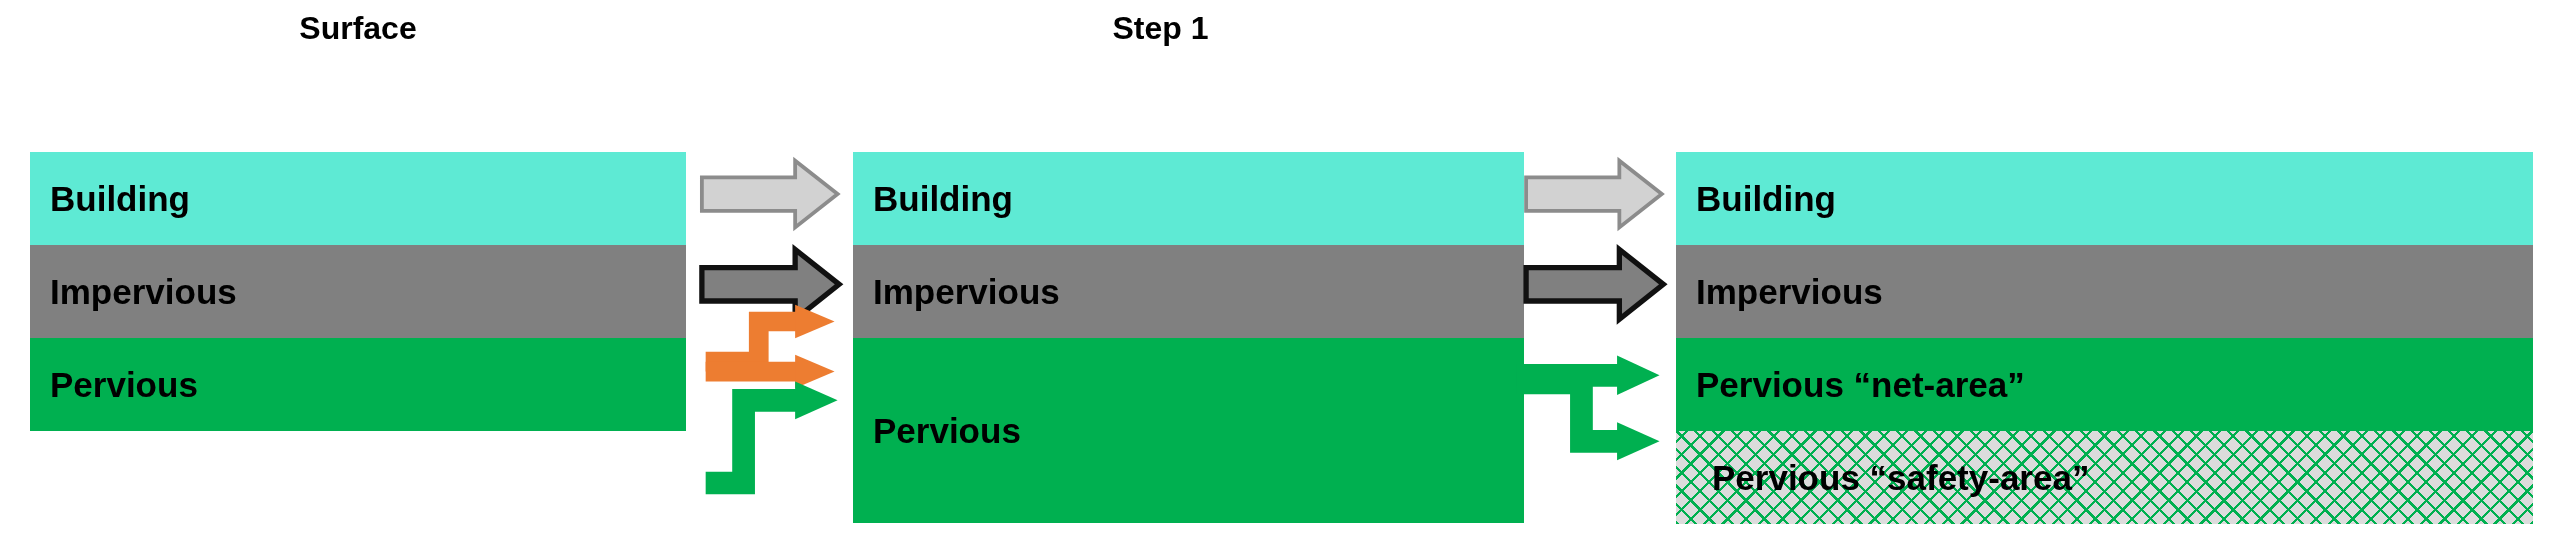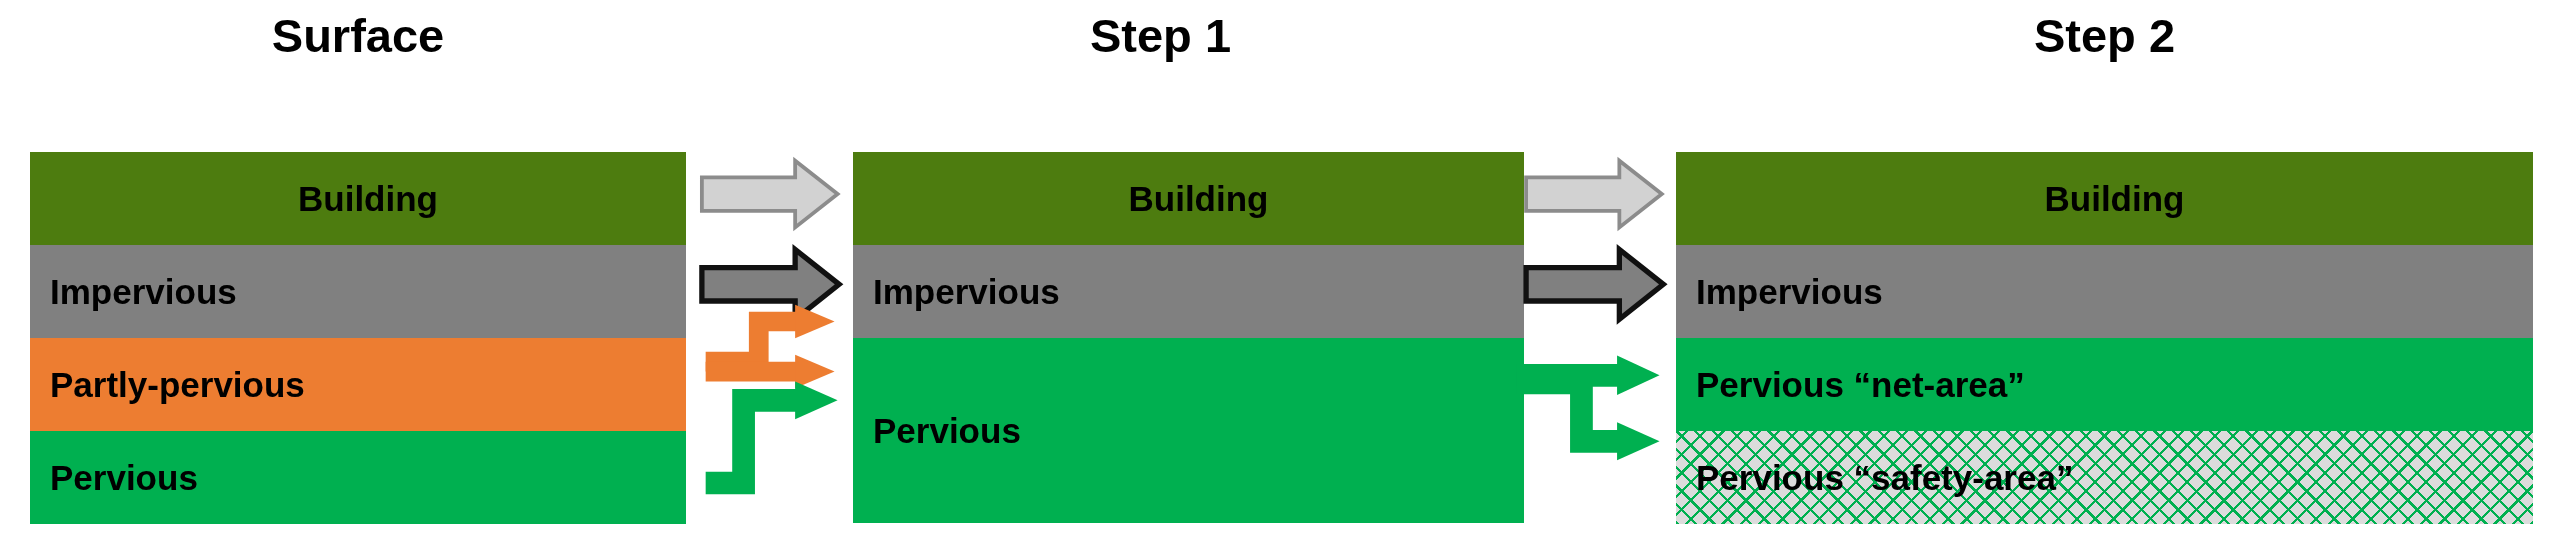--- a/index.html
+++ b/index.html
@@ -17,21 +17,21 @@
     position: relative;
     width: 2576px;
     height: 552px;
     background: #ffffff;
   }
 
   
   .col-title {
     position: absolute;
     font-weight: bold;
-    font-size: 47px;
+    font-size: 32px;
     color: #000000;
     text-align: center;
     letter-spacing: 0px;
     white-space: nowrap;
     line-height: 1;
   }
   #title-surface { left: 30px;   top: 12px; width: 656px; }
   #title-step1   { left: 825px; top: 12px; width: 671px; }
   #title-step2   { left: 1676px; top: 12px; width: 857px; }
 
@@ -57,64 +57,61 @@
     position: relative;
     z-index: 2;
     font-weight: bold;
     font-size: 35px;
     color: #000000;
     padding-left: 20px;
     white-space: nowrap;
     line-height: 1;
   }
 
-  .band.building   { background: #4d7c0f; justify-content: center; }
+  .band.building   { background: #5eead4; }
   .band.impervious { background: #808080; text-align: center; }
   .band.partly     { background: #ED7D31; }
   .band.pervious   { background: #00B050; }
 
   
   .band.hatched {
     background-color: #dcdcdc;
     background-image:
       repeating-linear-gradient(45deg,
         #00B050 0px, #00B050 2.3px, rgba(0,0,0,0) 2.3px, rgba(0,0,0,0) 13px),
       repeating-linear-gradient(-45deg,
         #00B050 0px, #00B050 2.3px, rgba(0,0,0,0) 2.3px, rgba(0,0,0,0) 13px);
+    padding-left: 16px;
   }
 
   
   .arrow-layer {
     position: absolute;
     top: 0;
     left: 0;
     width: 2576px;
     height: 552px;
     pointer-events: none;
   }
   .arrow-layer svg { display: block; }
 </style>
 </head>
 <body>
 
 <div id="stage">
 
   <div class="col-title" id="title-surface">Surface</div>
   <div class="col-title" id="title-step1">Step 1</div>
-  <div class="col-title" id="title-step2">Step 2</div>
 
   <div class="stack" id="stack-surface">
     <div class="band building">
       <span class="band-label">Building</span>
     </div>
     <div class="band impervious">
       <span class="band-label">Impervious</span>
-    </div>
-    <div class="band partly">
-      <span class="band-label">Partly-pervious</span>
     </div>
     <div class="band pervious">
       <span class="band-label">Pervious</span>
     </div>
   </div>
 
   <div class="stack" id="stack-step1">
     <div class="band building">
       <span class="band-label">Building</span>
     </div>

